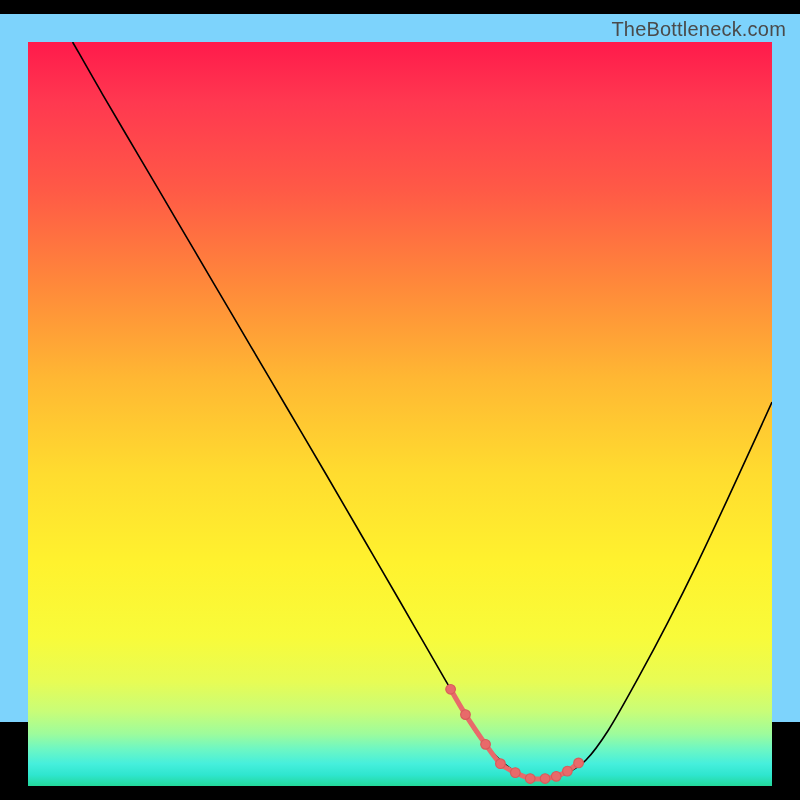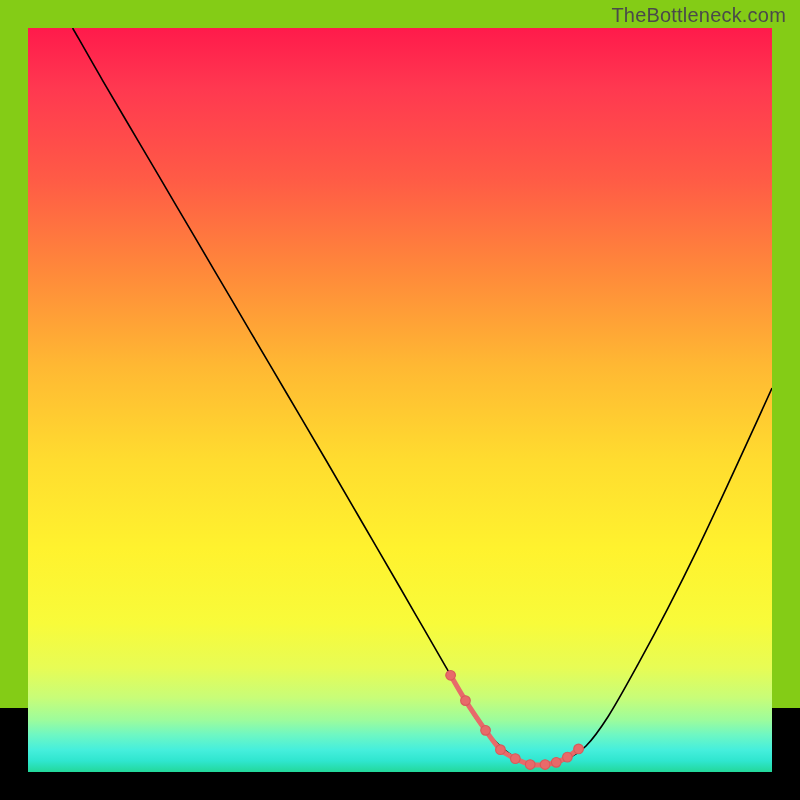--- a/index.html
+++ b/index.html
@@ -5,25 +5,25 @@
   html, body {
     margin: 0;
     padding: 0;
     width: 800px;
     height: 800px;
     background: #000;
     overflow: hidden;
   }
   .frame {
     position: absolute;
-    top: 0;
+    top: 14px;
     left: 0;
     width: 800px;
     height: 708px;
-    background: #84cc16;
+    background: #7dd3fc;
   }
   .plot {
     position: absolute;
     top: 28px;
     left: 28px;
     width: 744px;
     height: 744px;
     overflow: hidden;
   }
   .gradient {

